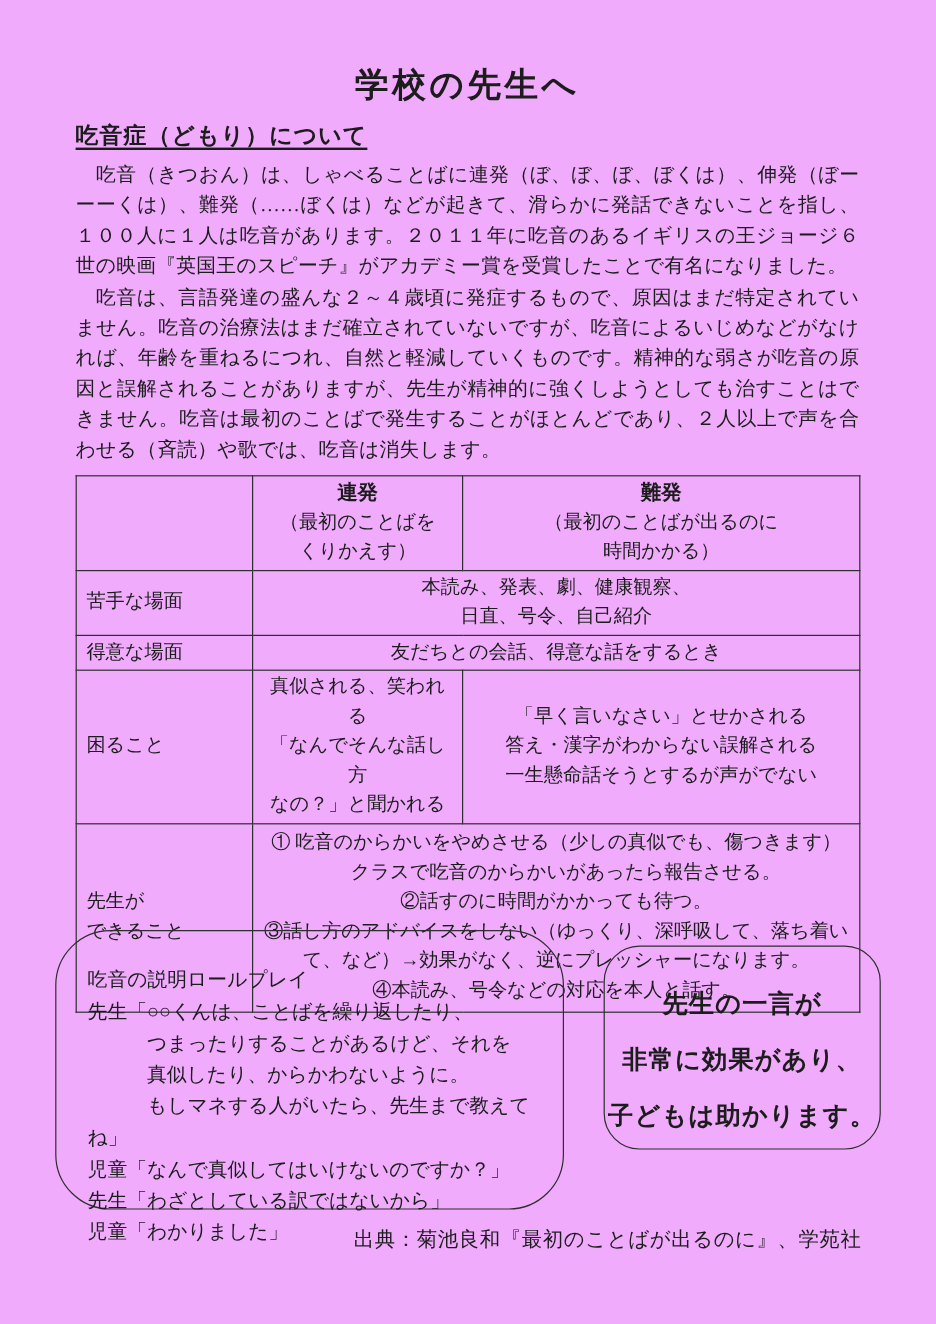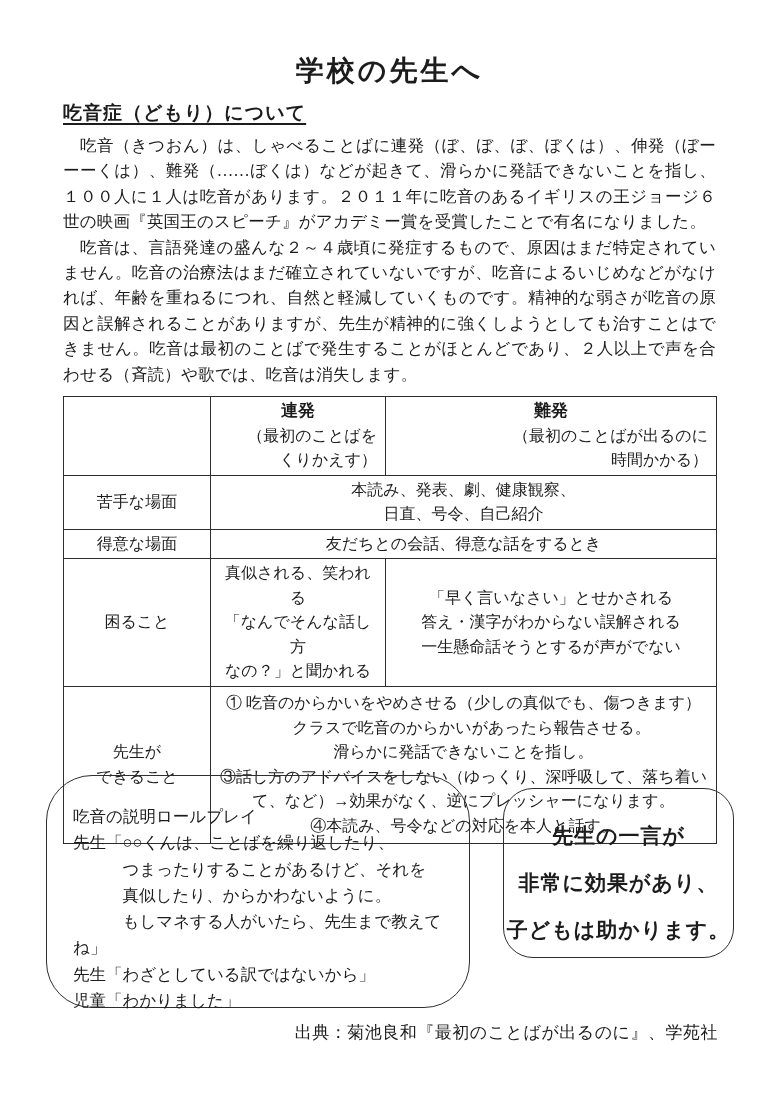--- a/index.html
+++ b/index.html
@@ -1,21 +1,21 @@
 <!DOCTYPE html>
 <html lang="ja"><head>
 <meta charset="utf-8">
 <style>
   html, body { margin: 0; padding: 0; background: #888; }
   .page {
     position: relative;
     width: 780px;
     height: 1103px;
     margin: 0 auto;
-    background: #ffffff;
+    background: #f0abfc;
     color: #1c1c1c;
     font-family: "Liberation Serif", "DejaVu Serif", serif;
     overflow: hidden;
   }
   .content {
     position: absolute;
     left: 63px;
     top: 52px;
     width: 653px;
   }
@@ -54,22 +54,22 @@
   table.info td {
     border: 1.6px solid #2e2e2e;
     padding: 2px 8px;
     vertical-align: middle;
     line-height: 24.5px;
     margin-left: 24px;
   }
   .pre { white-space: pre-line; }
   .cell-center { text-align: center; }
   .col-head-title { font-weight: bold; font-size: 17px; text-align: center; }
-  .col-head-sub { text-align: right; }
-  .row-label { text-align: center; }
+  .col-head-sub { text-align: center; }
+  .row-label { }
   .teacher-cell { text-align: center; padding: 4px 10px; }
   .teacher-cell .li { white-space: pre-line; }
   .roleplay-box {
     position: absolute;
     left: 46px;
     top: 775px;
     width: 424px;
     height: 233px;
     border: 1.6px solid #2e2e2e;
     border-radius: 46px;
@@ -153,36 +153,37 @@
           <td class="cell-center pre">「早く言いなさい」とせかされる
 答え・漢字がわからない誤解される
 一生懸命話そうとするが声がでない</td>
         </tr>
         <tr style="height:157px;">
           <td class="row-label pre">先生が
 できること</td>
           <td colspan="2" class="teacher-cell">
               <div class="li">① 吃音のからかいをやめさせる（少しの真似でも、傷つきます）
 　クラスで吃音のからかいがあったら報告させる。</div>
-              <div class="li">滑らかに発話できないことを指し。</div>
+              <div class="li">②話すのに時間がかかっても待つ。</div>
               <div class="li">③話し方のアドバイスをしない（ゆっくり、深呼吸して、落ち着いて、など）→効果がなく、逆にプレッシャーになります。</div>
               <div class="li">④本読み、号令などの対応を本人と話す。</div>
             </td>
         </tr>
       </tbody>
     </table>
 
   </div>
 
   <div class="roleplay-box">
       <div class="li">吃音の説明ロールプレイ</div>
       <div class="li">先生「○○くんは、ことばを繰り返したり、</div>
       <div class="li">　　　つまったりすることがあるけど、それを</div>
       <div class="li">　　　真似したり、からかわないように。</div>
       <div class="li">　　　もしマネする人がいたら、先生まで教えてね」</div>
+      <div class="li">児童「なんで真似してはいけないのですか？」</div>
       <div class="li">先生「わざとしている訳ではないから」</div>
       <div class="li">児童「わかりました」</div>
     </div>
 
   <div class="highlight-box">
       <div class="li">先生の一言が</div>
       <div class="li">非常に効果があり、</div>
       <div class="li">子どもは助かります。</div>
     </div>
 

